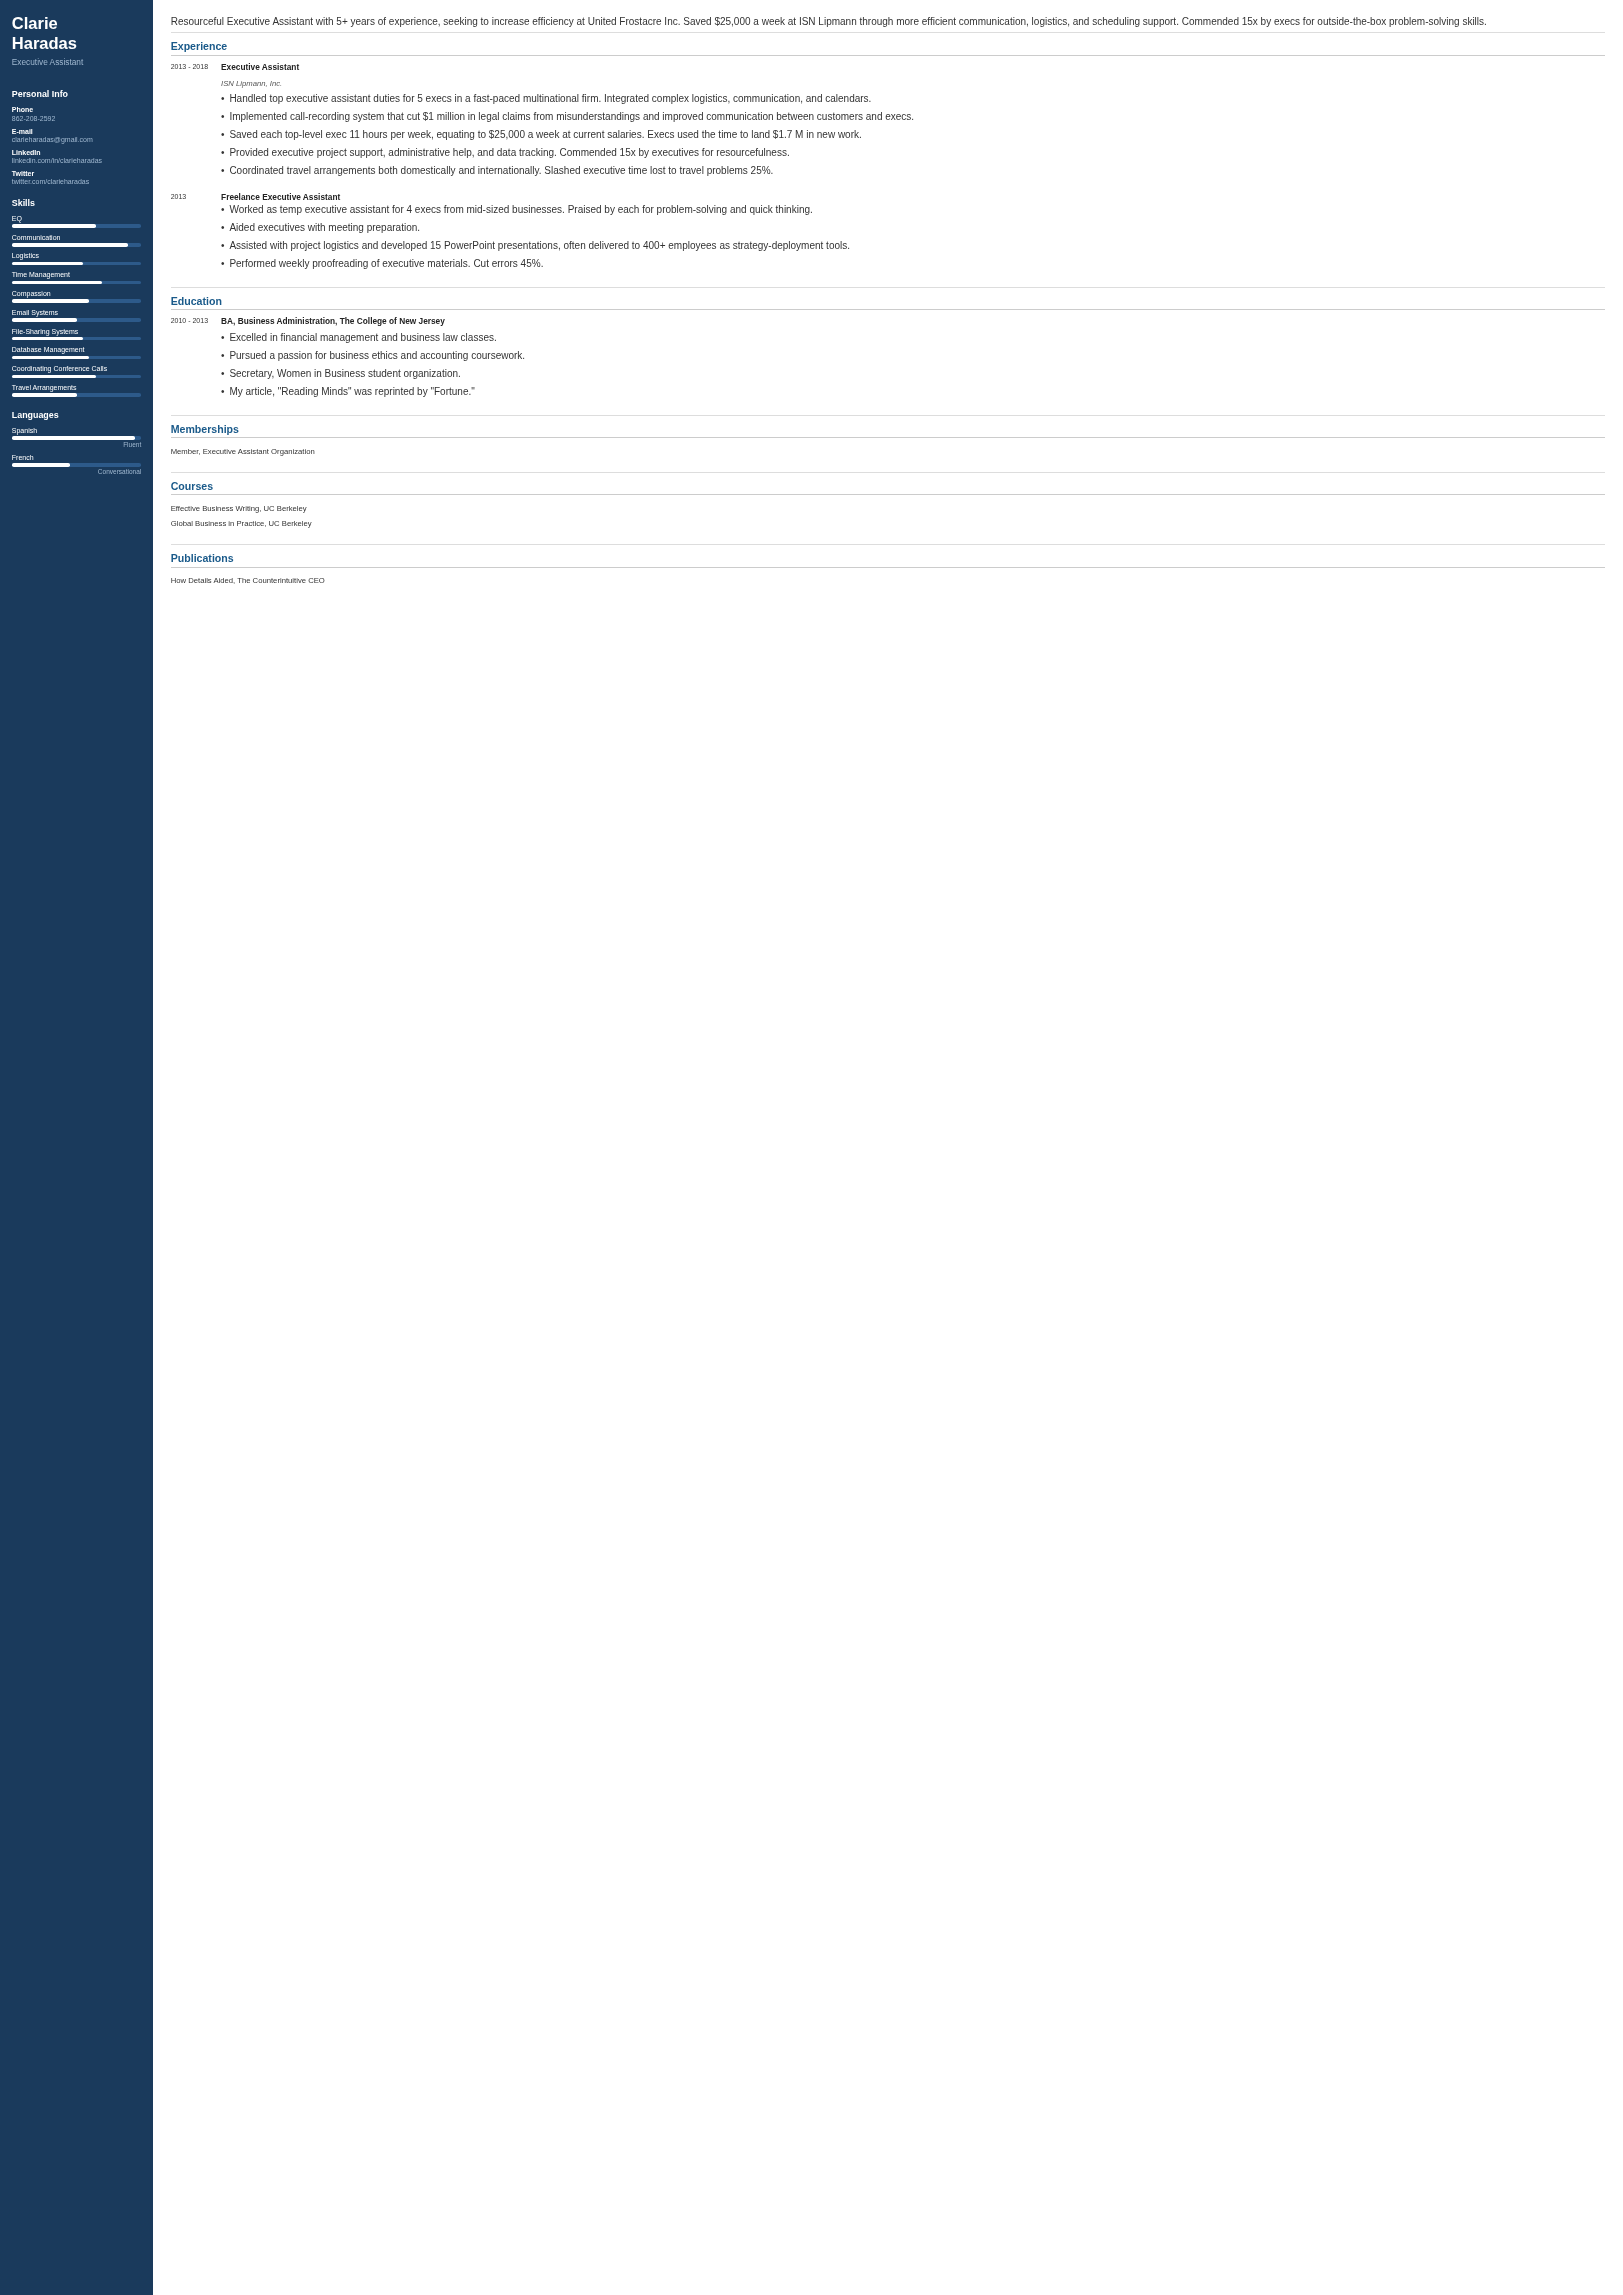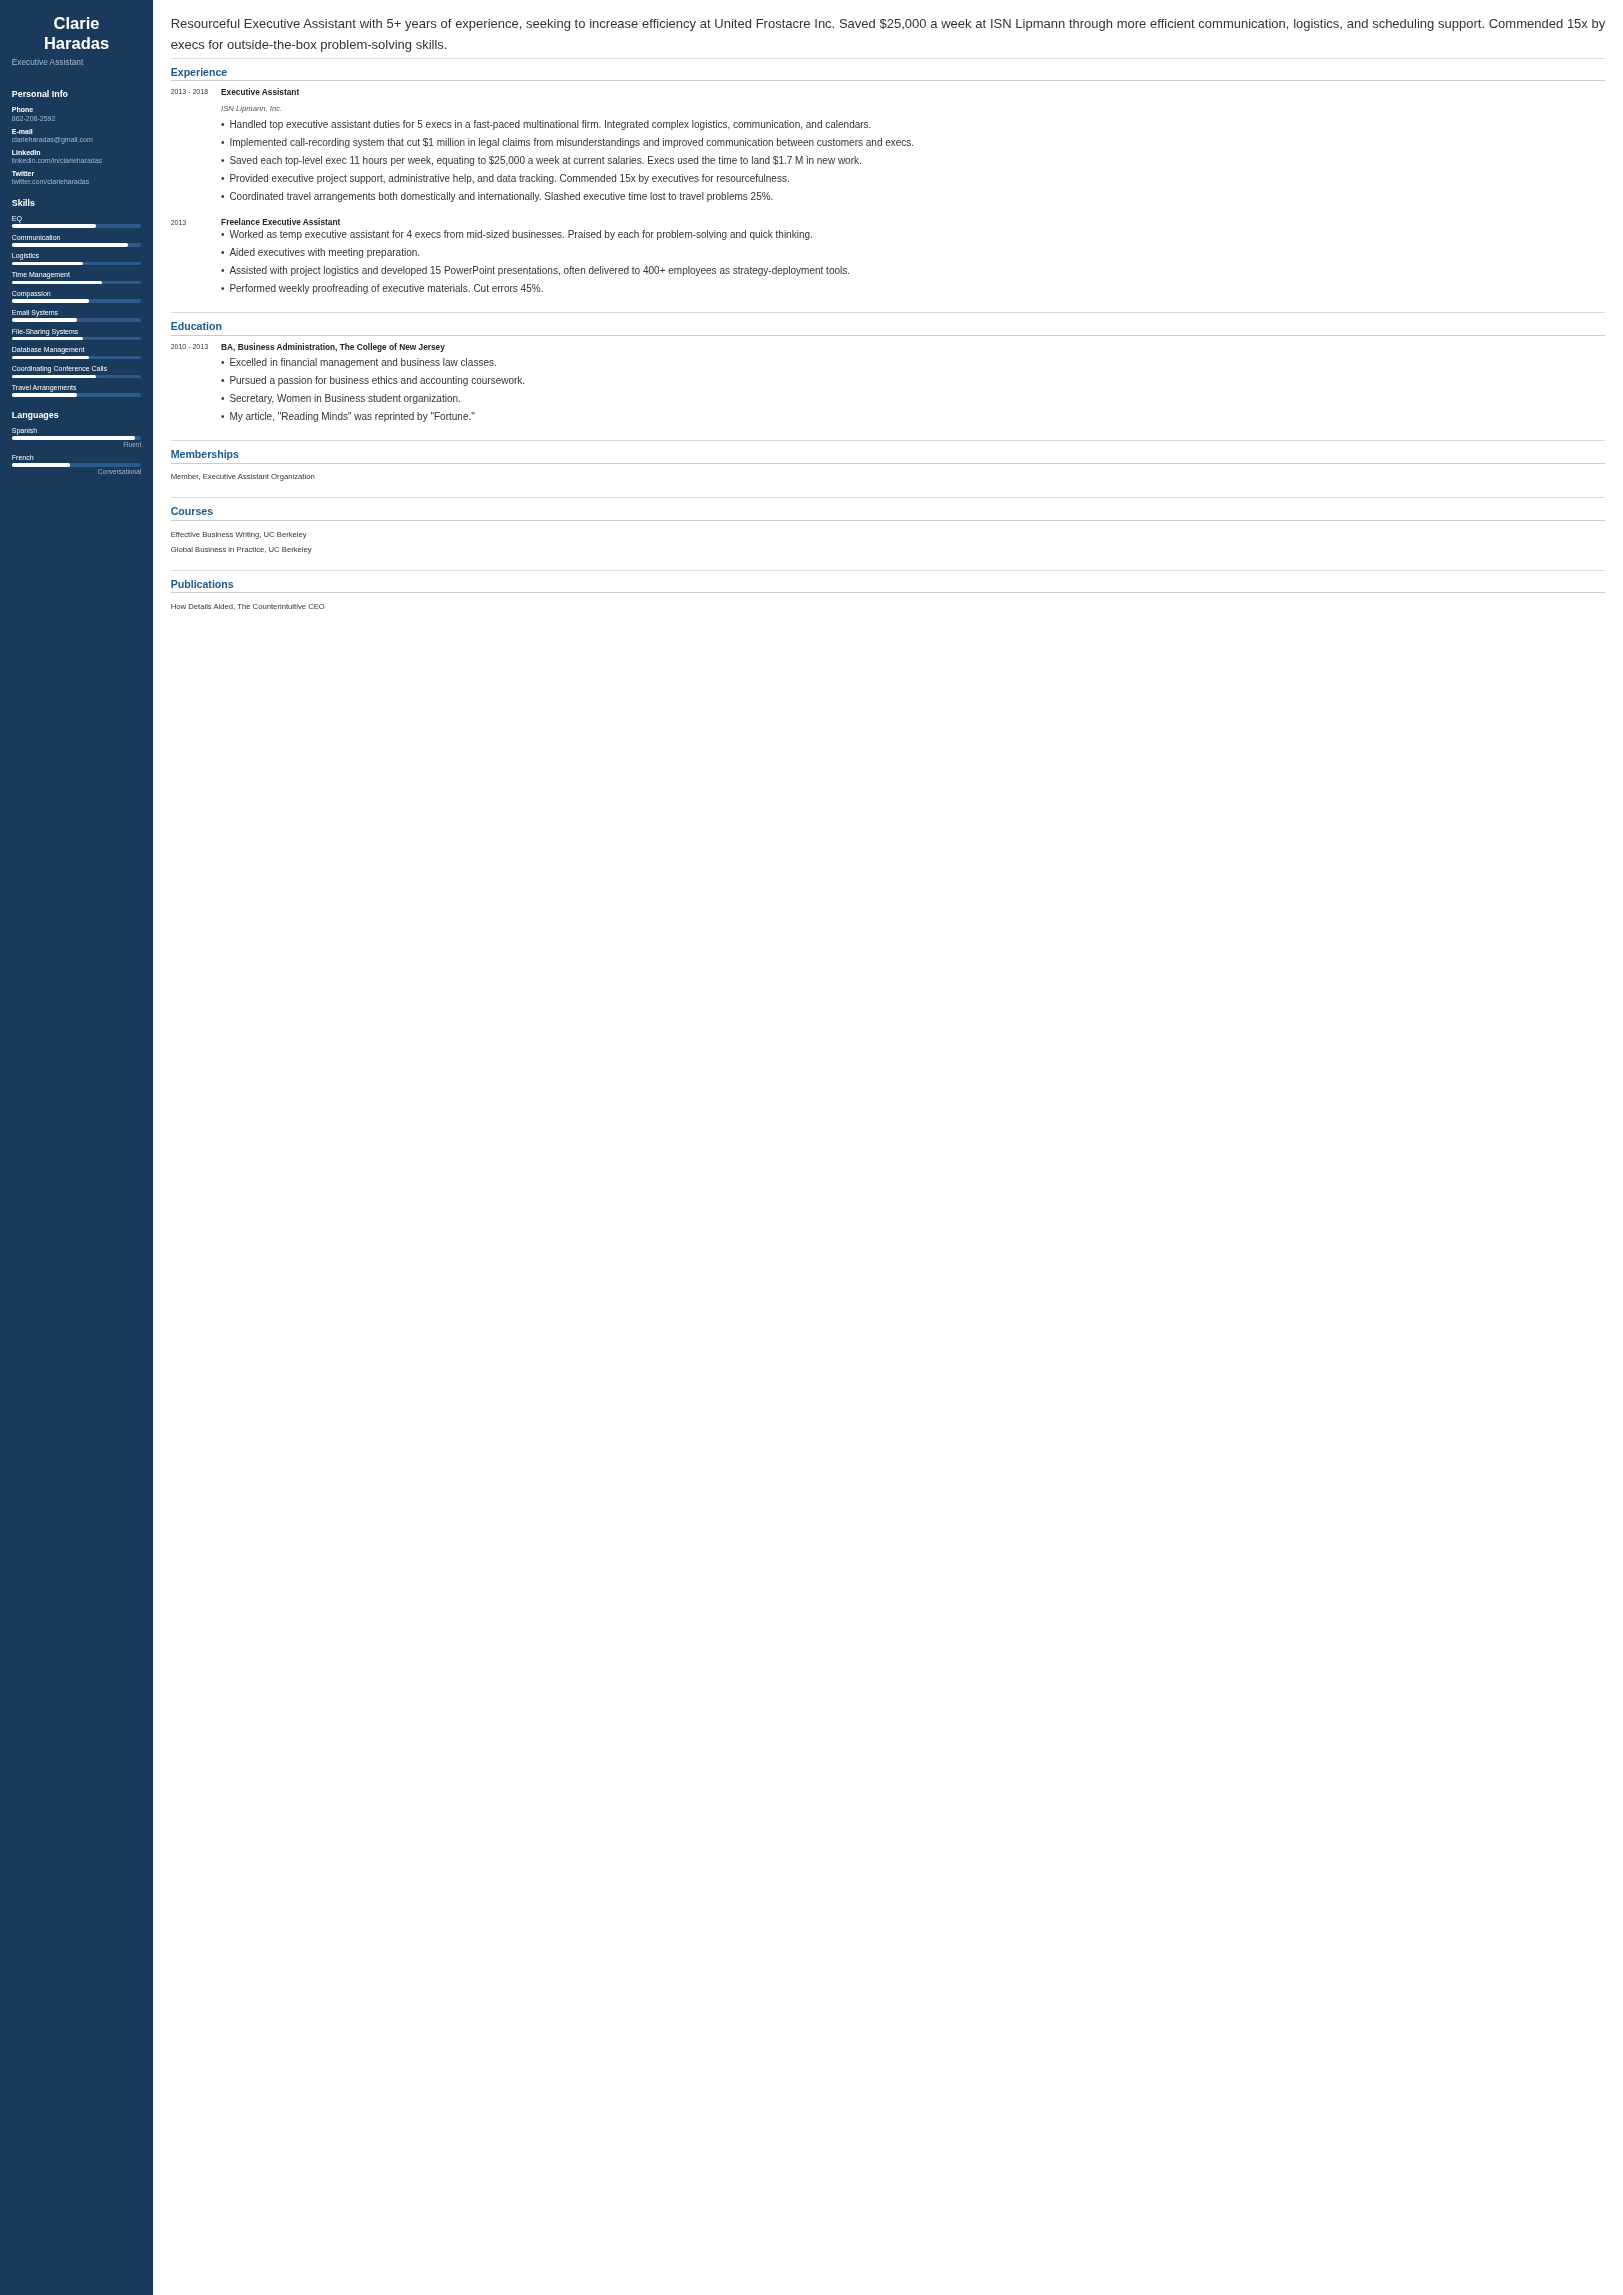--- a/index.html
+++ b/index.html
@@ -15,21 +15,20 @@
       min-width: 153px;
       background-color: #1a3a5c;
       color: #fff;
       padding: 14px 11.8px;
     }
     .sidebar-name {
       font-size: 16.5px;
       font-weight: bold;
       line-height: 1.2;
       margin-bottom: 3.5px;
-      text-align: center;
     }
     .sidebar-title {
       font-size: 8.3px;
       color: #a0b8d0;
       margin-bottom: 11.8px;
       padding-bottom: 9.4px;
     }
     .sidebar-section-title {
       font-size: 8.9px;
       font-weight: bold;
@@ -76,21 +75,21 @@
       color: #a0b8d0;
       text-align: right;
       margin-top: 1.2px;
     }
     .main {
       flex: 1;
       padding: 14px 17.7px;
       background: #fff;
     }
     .summary {
-      font-size: 13px;
+      font-size: 10px;
       line-height: 1.6;
       color: #333;
       margin-bottom: 0;
       text-align: justify;
     }
     .section-title {
       font-size: 10.6px;
       font-weight: bold;
       color: #1a5a8a;
       margin-bottom: 5.9px;

